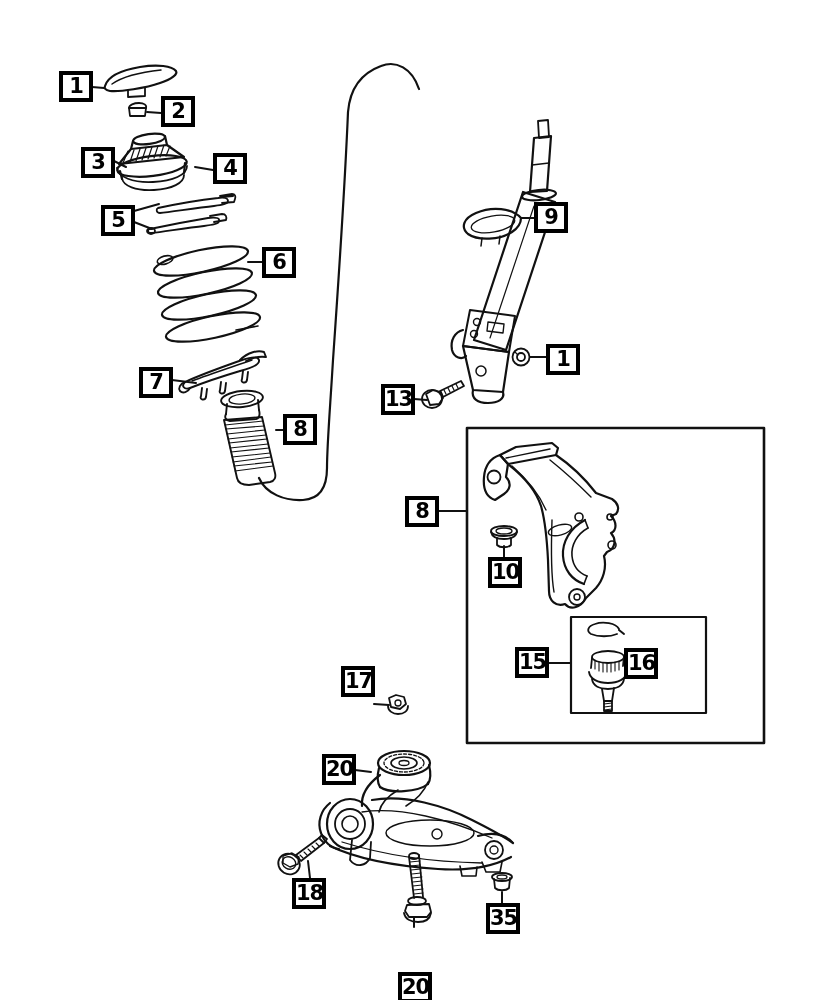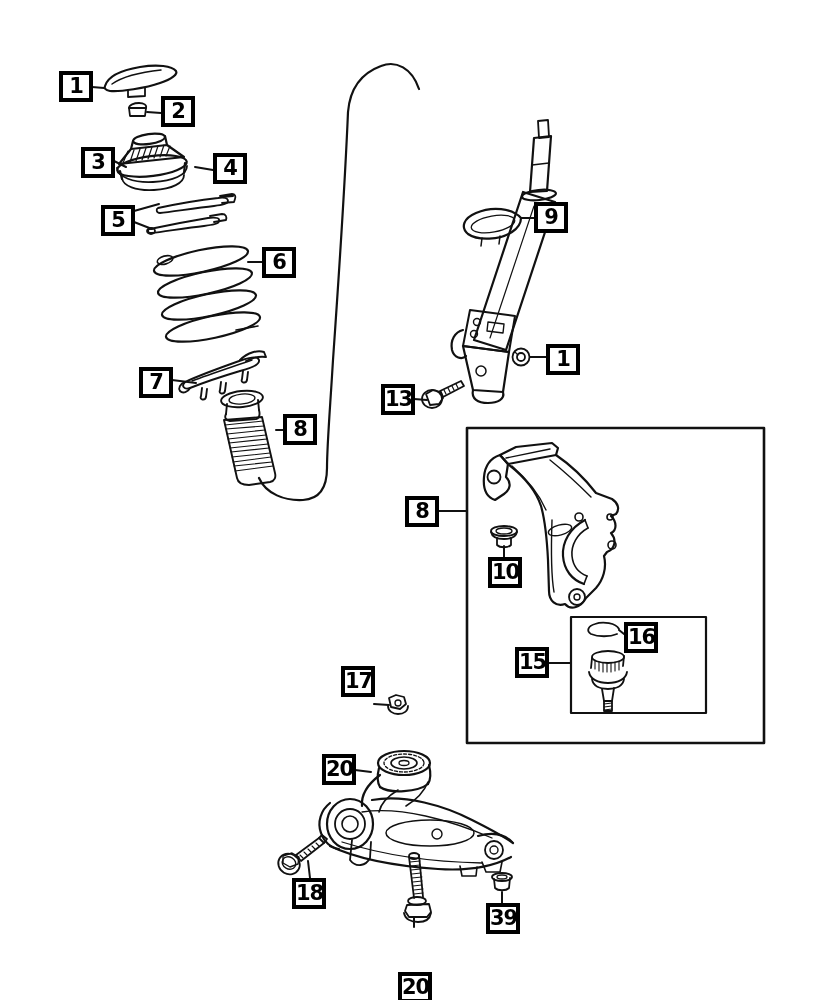--- a/index.html
+++ b/index.html
@@ -252,20 +252,20 @@
 <div class="callout" style="left:101px;top:205px">5</div>
 <div class="callout" style="left:262px;top:247px">6</div>
 <div class="callout" style="left:139px;top:367px">7</div>
 <div class="callout" style="left:283px;top:414px">8</div>
 <div class="callout" style="left:534px;top:202px">9</div>
 <div class="callout" style="left:381px;top:384px">13</div>
 <div class="callout" style="left:546px;top:344px">1</div>
 <div class="callout" style="left:405px;top:496px">8</div>
 <div class="callout" style="left:488px;top:557px">10</div>
 <div class="callout" style="left:515px;top:647px">15</div>
-<div class="callout" style="left:624px;top:622px">16</div>
+<div class="callout" style="left:624px;top:648px">16</div>
 <div class="callout" style="left:341px;top:666px">17</div>
 <div class="callout" style="left:322px;top:754px">20</div>
 <div class="callout" style="left:292px;top:878px">18</div>
 <div class="callout" style="left:398px;top:972px">20</div>
-<div class="callout" style="left:486px;top:903px">39</div>
+<div class="callout" style="left:486px;top:903px">35</div>
 
 </div>
 
 </body></html>

